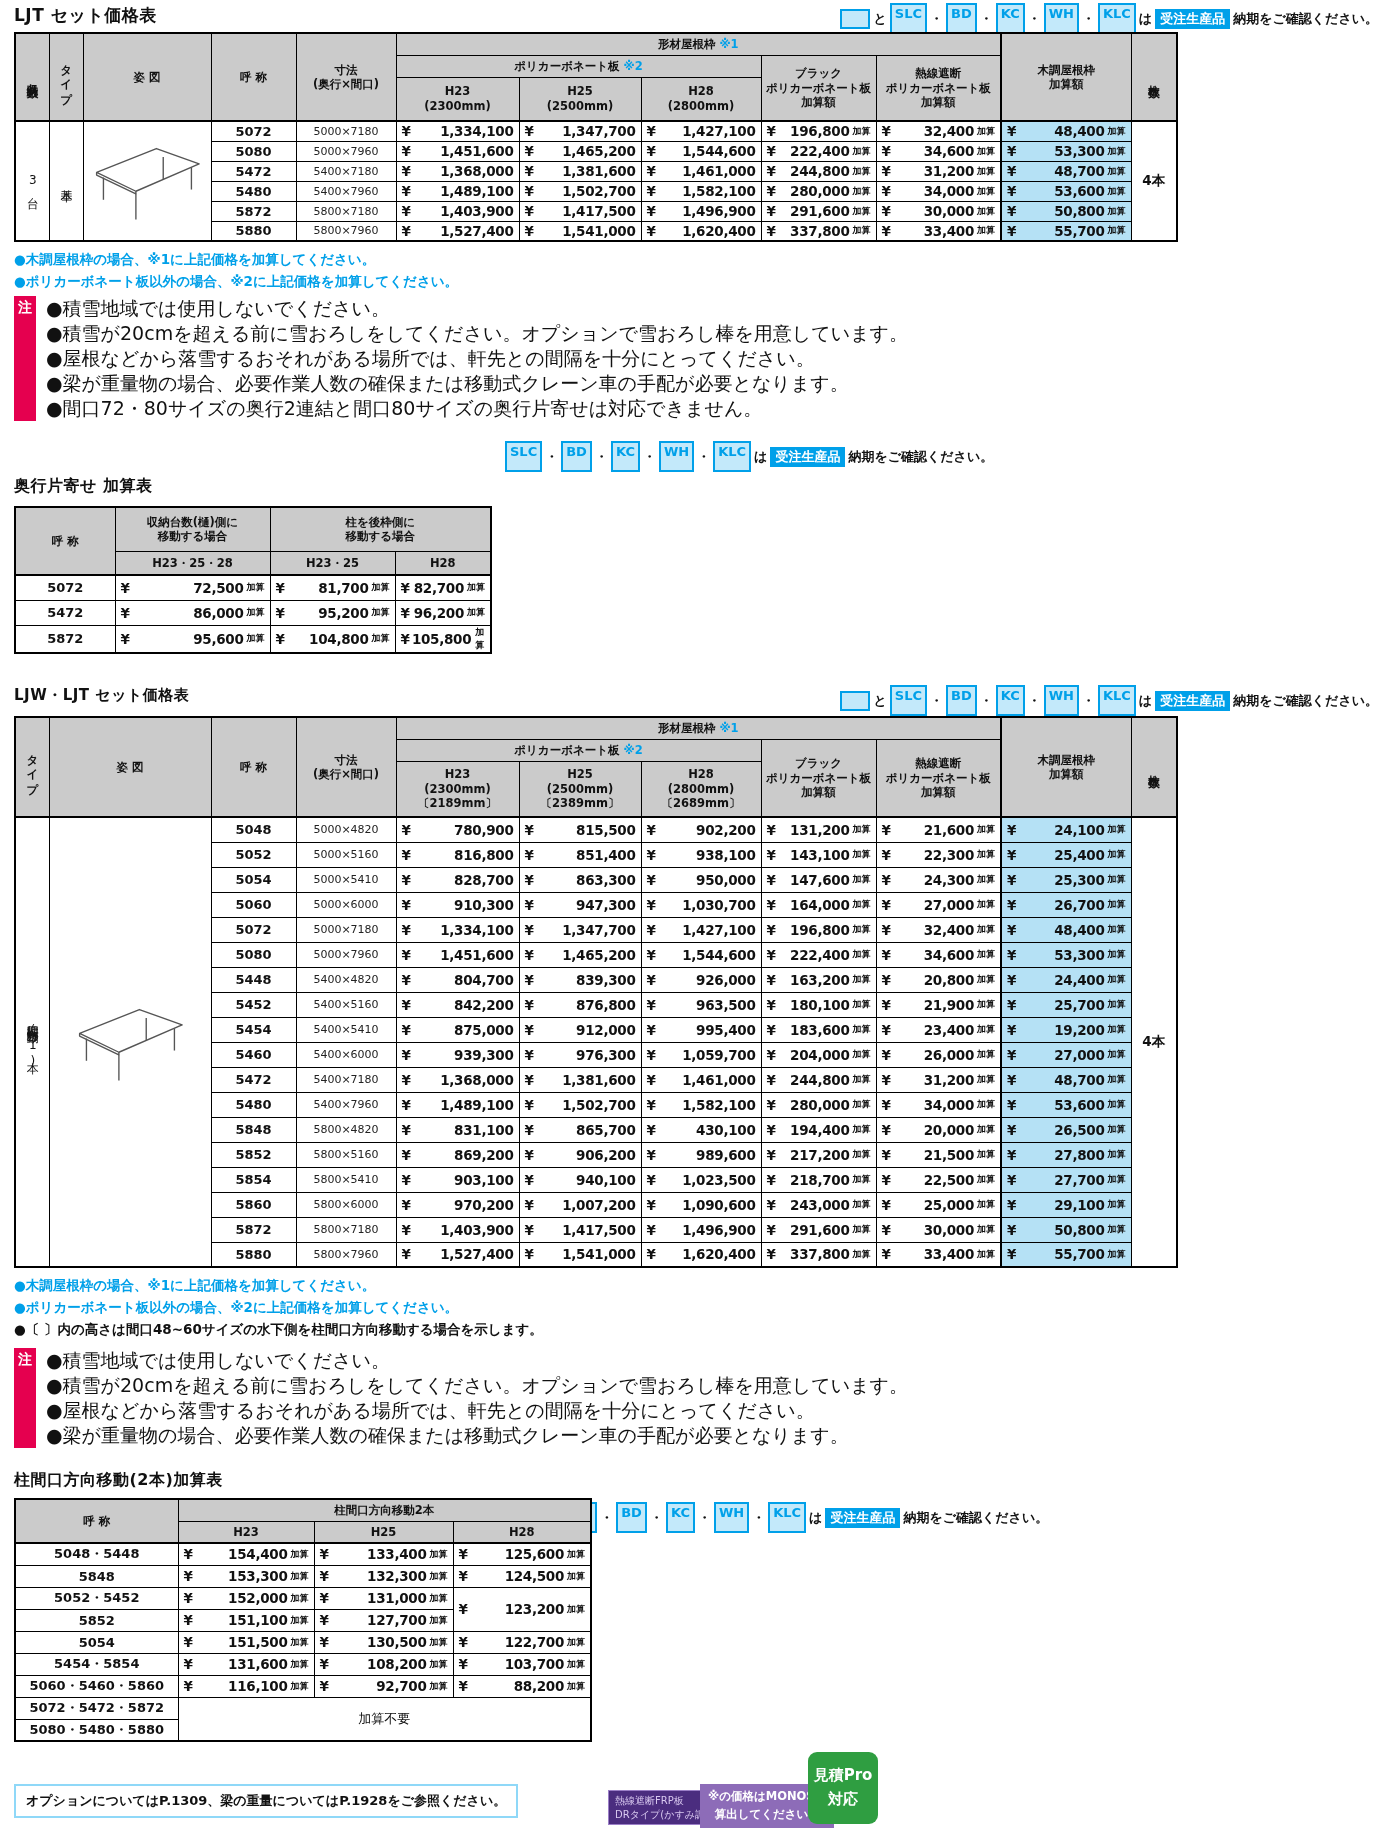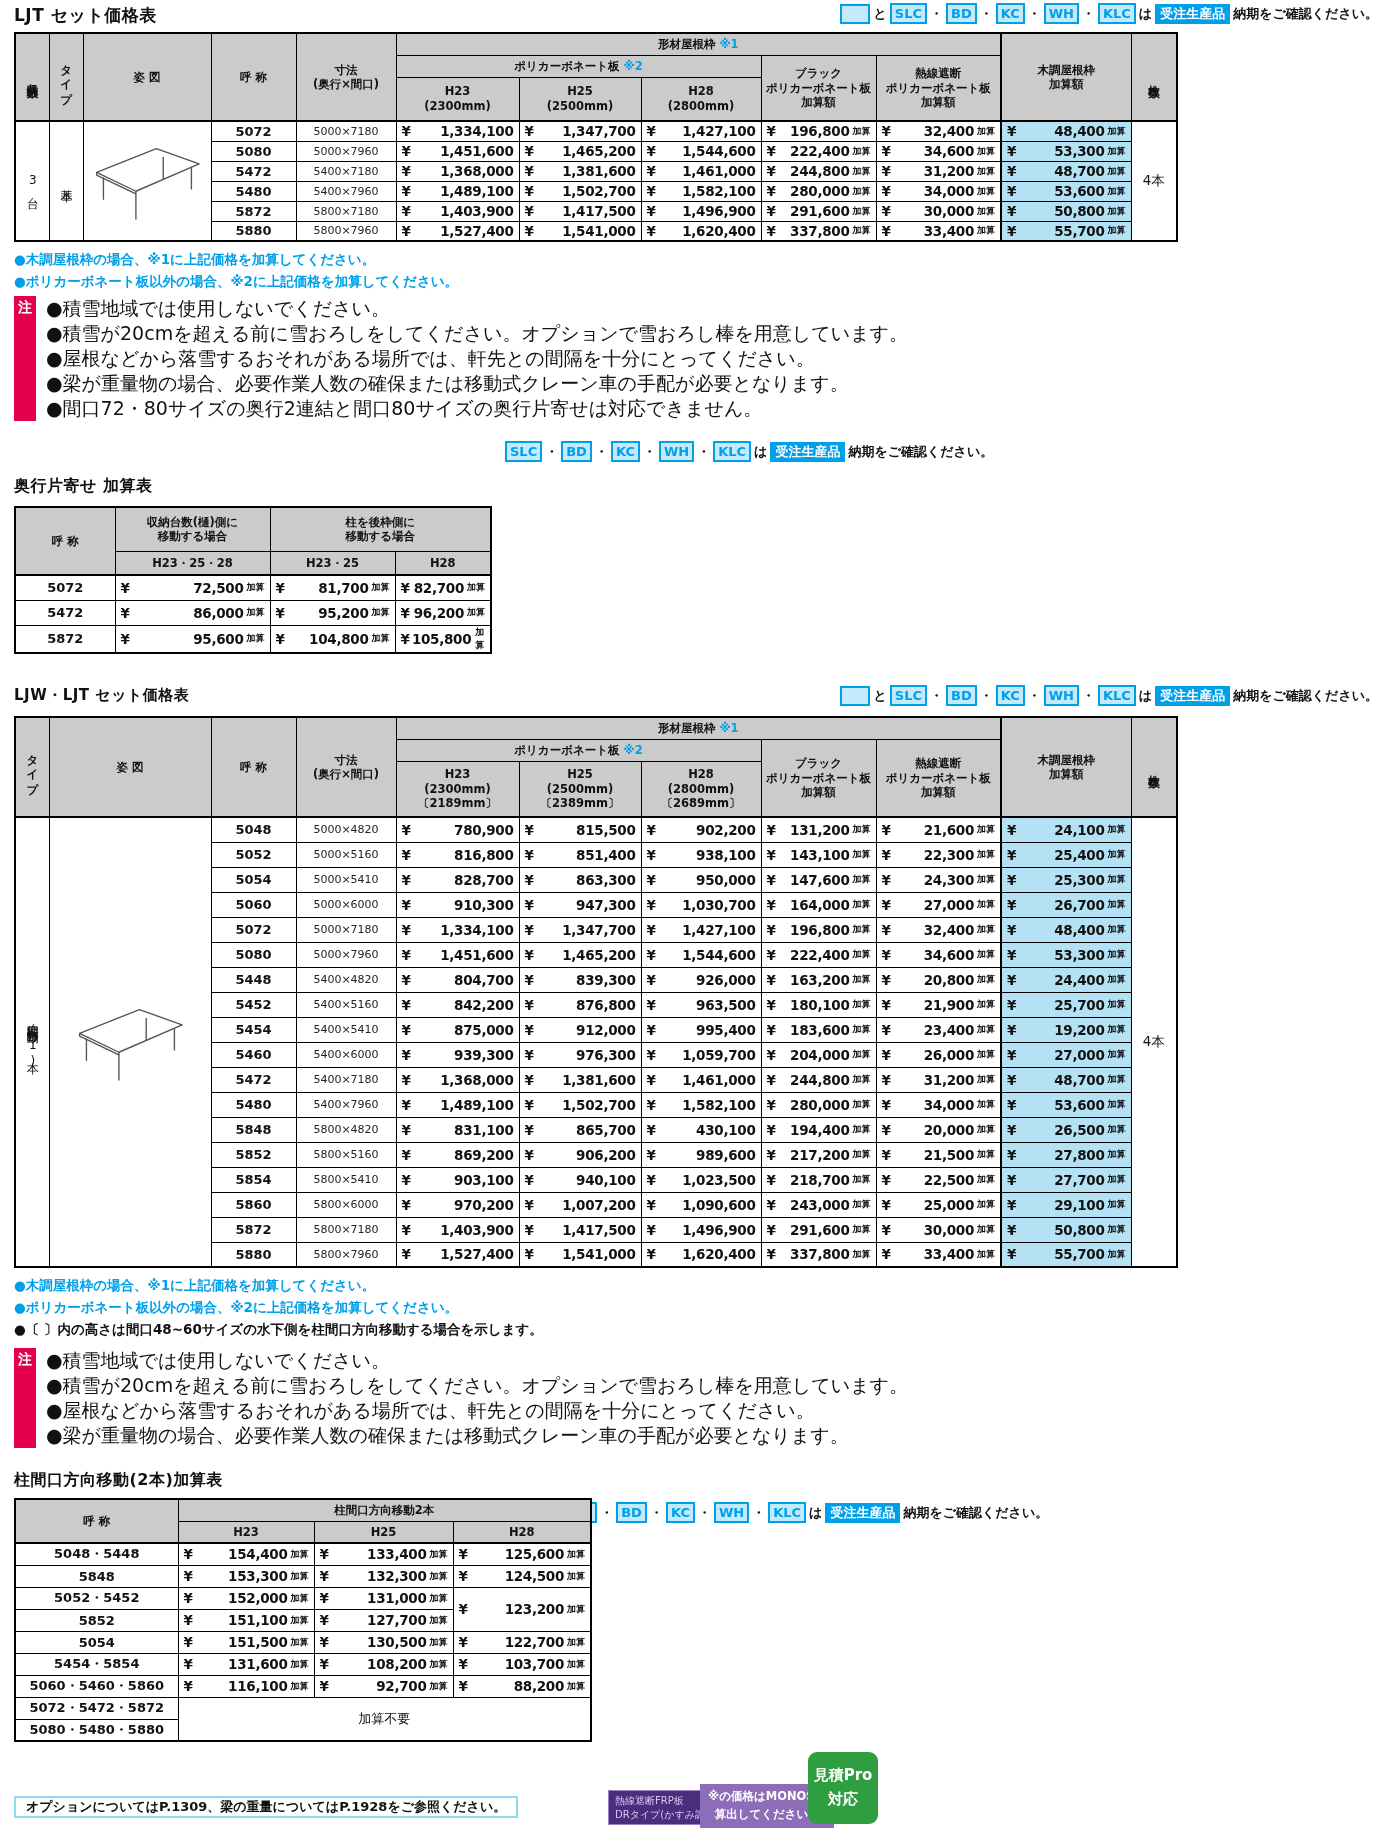--- a/index.html
+++ b/index.html
@@ -11,46 +11,46 @@
   .ptable{border-collapse:collapse;table-layout:fixed;border:2px solid #000;background:#fff;}
   .ptable th,.ptable td{border:1px solid #000;text-align:center;vertical-align:middle;overflow:hidden;}
   .ptable thead th{background:#cbcbcb;font-size:11.5px;font-weight:700;line-height:1.25;}
   .ptable thead{border-bottom:2px solid #000;}
   .thickL{border-left-width:2px !important;}
   .pre{white-space:pre-line;}
   .cy{color:#00a0e9;}
   .vert{writing-mode:vertical-rl;text-orientation:upright;letter-spacing:1px;font-size:12px;}
   .name-c{font-weight:700;font-size:13px;}
   .size-c{font-size:11px;color:#222;}
-  .posts-c{font-size:13.5px;font-weight:400;}
+  .posts-c{font-size:13.5px;font-weight:700;}
   .wood{background:#b5e1f5 !important;}
   .pc{display:flex;align-items:center;padding:0 5px;font-weight:700;font-size:13.5px;}
   .pc .yen{margin-right:2px;}
   .pc .num{flex:1;text-align:right;letter-spacing:-0.3px;}
   .pc .suf{font-size:9px;margin-left:3px;font-weight:700;}
   .plain-c{font-size:13px;font-weight:500;}
   #t1 tbody tr{height:20px;} #t3 tbody tr{height:25px;}
   #t2 tbody tr{height:25px;} #t4 tbody tr{height:22px;}
   #t2 thead tr:first-child{height:44px;} #t2 thead tr:last-child{height:24px;}
   #t4 thead tr{height:22px;}
   #t1 thead tr:nth-child(1){height:22px;} #t1 thead tr:nth-child(2){height:22px;} #t1 thead tr:nth-child(3){height:44px;}
   #t3 thead tr:nth-child(1){height:22px;} #t3 thead tr:nth-child(2){height:22px;} #t3 thead tr:nth-child(3){height:56px;}
   
   .legend{display:flex;align-items:center;gap:3px;font-size:13px;font-weight:600;white-space:nowrap;}
   .lg-box{width:30px;height:20px;background:#c3e9fa;border:2px solid #00a0e9;display:inline-block;}
-  .lg-code{background:#c3e9fa;border:2px solid #00a0e9;color:#00a0e9;padding:0 3px;height:21px;line-height:17px;font-weight:700;display:inline-block;}
+  .lg-code{background:#c3e9fa;border:2px solid #00a0e9;color:#00a0e9;padding:0 3px;height:31px;line-height:17px;font-weight:700;display:inline-block;}
   .lg-order{background:#00a0e9;color:#fff;padding:1px 5px;font-weight:700;display:inline-block;}
   
   .cnotes{font-size:13.5px;line-height:22px;color:#00a0e9;font-weight:600;}
   .cnotes .black{color:#111;}
   .caution{display:flex;align-items:stretch;}
   .caution .bar{width:22px;background:#e5004f;color:#fff;font-weight:700;font-size:14px;text-align:center;padding-top:3px;flex:none;}
   .caution ul{list-style:none;margin-left:10px;font-size:19px;line-height:25px;font-weight:500;}
   
-  .opt-box{border:2px solid #8fd8f8;background:#fff;font-size:13px;font-weight:600;padding:0 10px;white-space:nowrap;margin-top:12px;}
+  .opt-box{border:2px solid #8fd8f8;background:#fff;font-size:13px;font-weight:600;padding:6px 10px;white-space:nowrap;}
   .frp-badge{background:#4b2d7f;border:1px solid #9b7fc7;color:#d9c9f0;font-size:10px;line-height:1.35;display:flex;align-items:center;padding:3px 6px;}
   .frp-badge .mark{color:#fff;font-size:14px;margin-left:3px;}
   .monos-badge{background:#8d6cb8;color:#fff;font-weight:700;font-size:11.5px;text-align:center;line-height:1.55;padding:4px 8px;}
   .pro-badge{background:#2f9e41;border-radius:9px;color:#fff;font-weight:700;font-size:15px;text-align:center;width:70px;height:72px;padding-top:11px;line-height:1.6;}
   .sketch-wrap{display:flex;justify-content:center;align-items:center;}
 </style>
 </head>
 <body>
 
 <div class="page">

